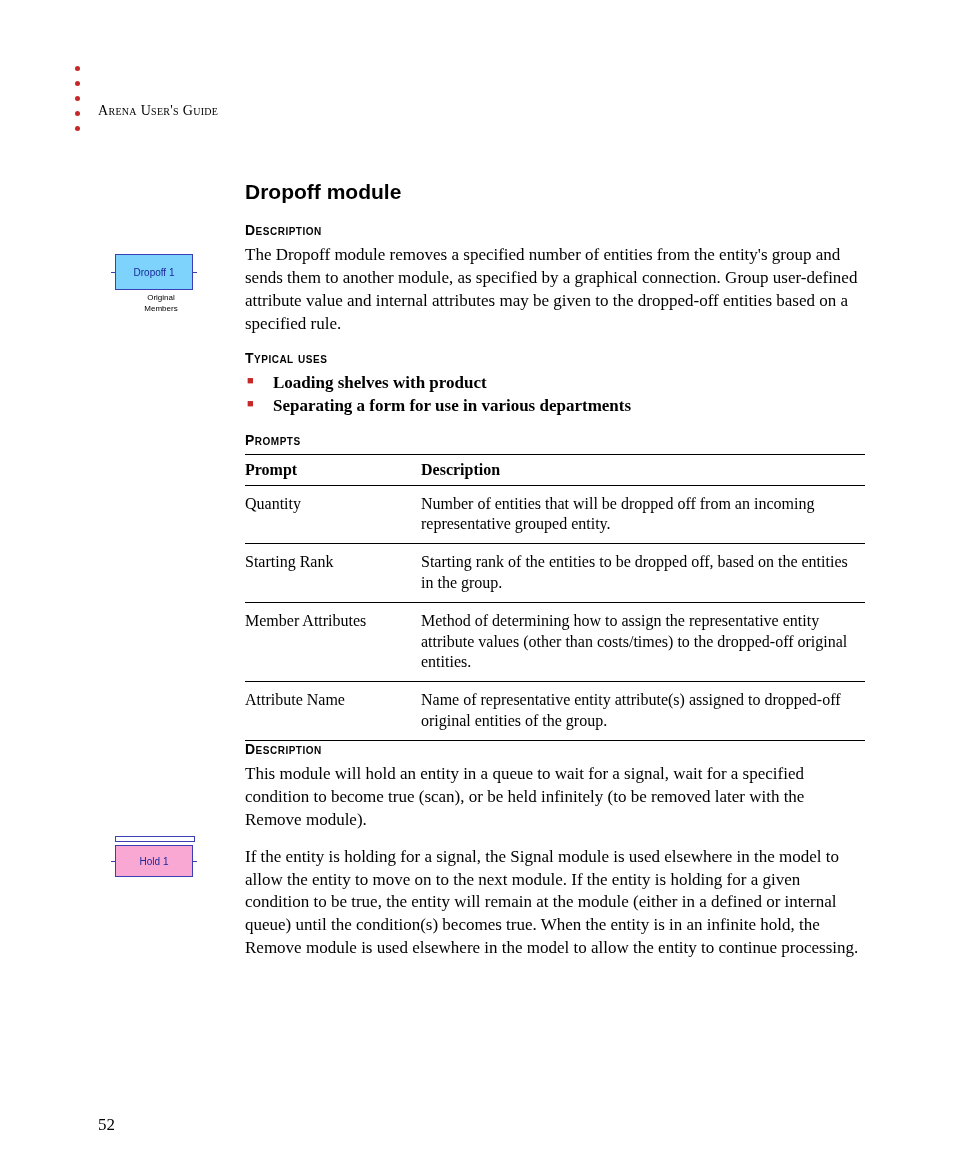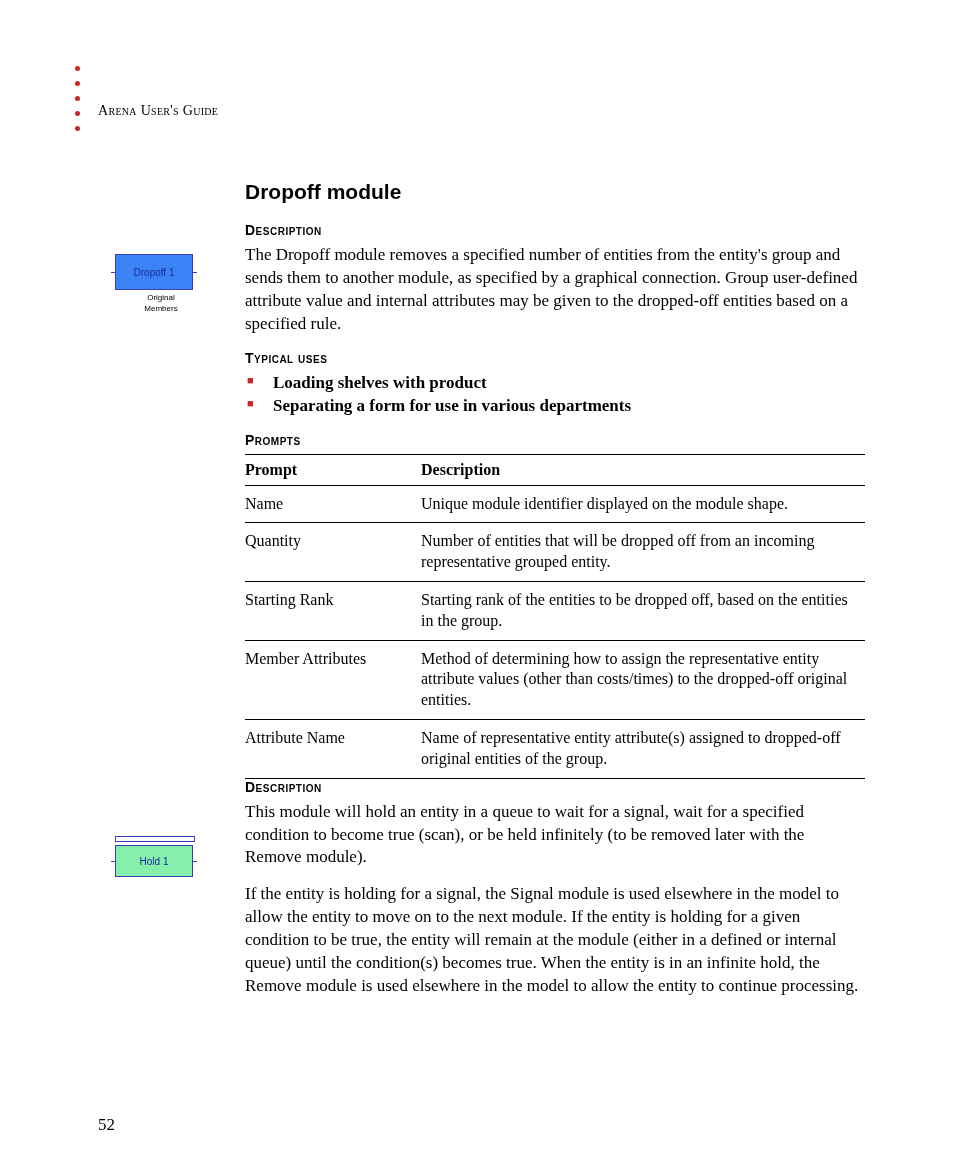--- a/index.html
+++ b/index.html
@@ -123,21 +123,21 @@
     position: absolute;
     left: 115px;
   }
   .dropoff-shape {
     top: 226px;
     width: 85px;
   }
   .dropoff-box {
     width: 76px;
     height: 34px;
-    background: #3b82f6;
+    background: #7dd3fc;
     border: 1px solid #3a3fb3;
     display: flex;
     align-items: center;
     justify-content: center;
     font-family: Arial, sans-serif;
     font-size: 10px;
     color: #1a2a9a;
     position: relative;
   }
   .dropoff-box .tick-left {
@@ -162,21 +162,21 @@
   .hold-bar {
     width: 78px;
     height: 4px;
     border: 1px solid #3a3fb3;
     background:#fff;
     margin-bottom: 3px;
   }
   .hold-box {
     width: 76px;
     height: 30px;
-    background: #86efac;
+    background: #f9a8d4;
     border: 1px solid #3a3fb3;
     display: flex;
     align-items: center;
     justify-content: center;
     font-family: Arial, sans-serif;
     font-size: 10px;
     color: #1a2a9a;
     position: relative;
   }
   .hold-box .tick-left {
@@ -238,24 +238,20 @@
     <div class="subhead">Prompts</div>
     <table class="prompts-table">
       <thead>
         <tr>
           <th class="col-prompt">Prompt</th>
           <th>Description</th>
         </tr>
       </thead>
       <tbody>
         <tr>
-          <td>Name</td>
-          <td>Unique module identifier displayed on the module shape.</td>
-        </tr>
-        <tr>
           <td>Quantity</td>
           <td>Number of entities that will be dropped off from an incoming representative grouped entity.</td>
         </tr>
         <tr>
           <td>Starting Rank</td>
           <td>Starting rank of the entities to be dropped off, based on the entities in the group.</td>
         </tr>
         <tr>
           <td>Member Attributes</td>
           <td>Method of determining how to assign the representative entity attribute values (other than costs/times) to the dropped-off original entities.</td>

